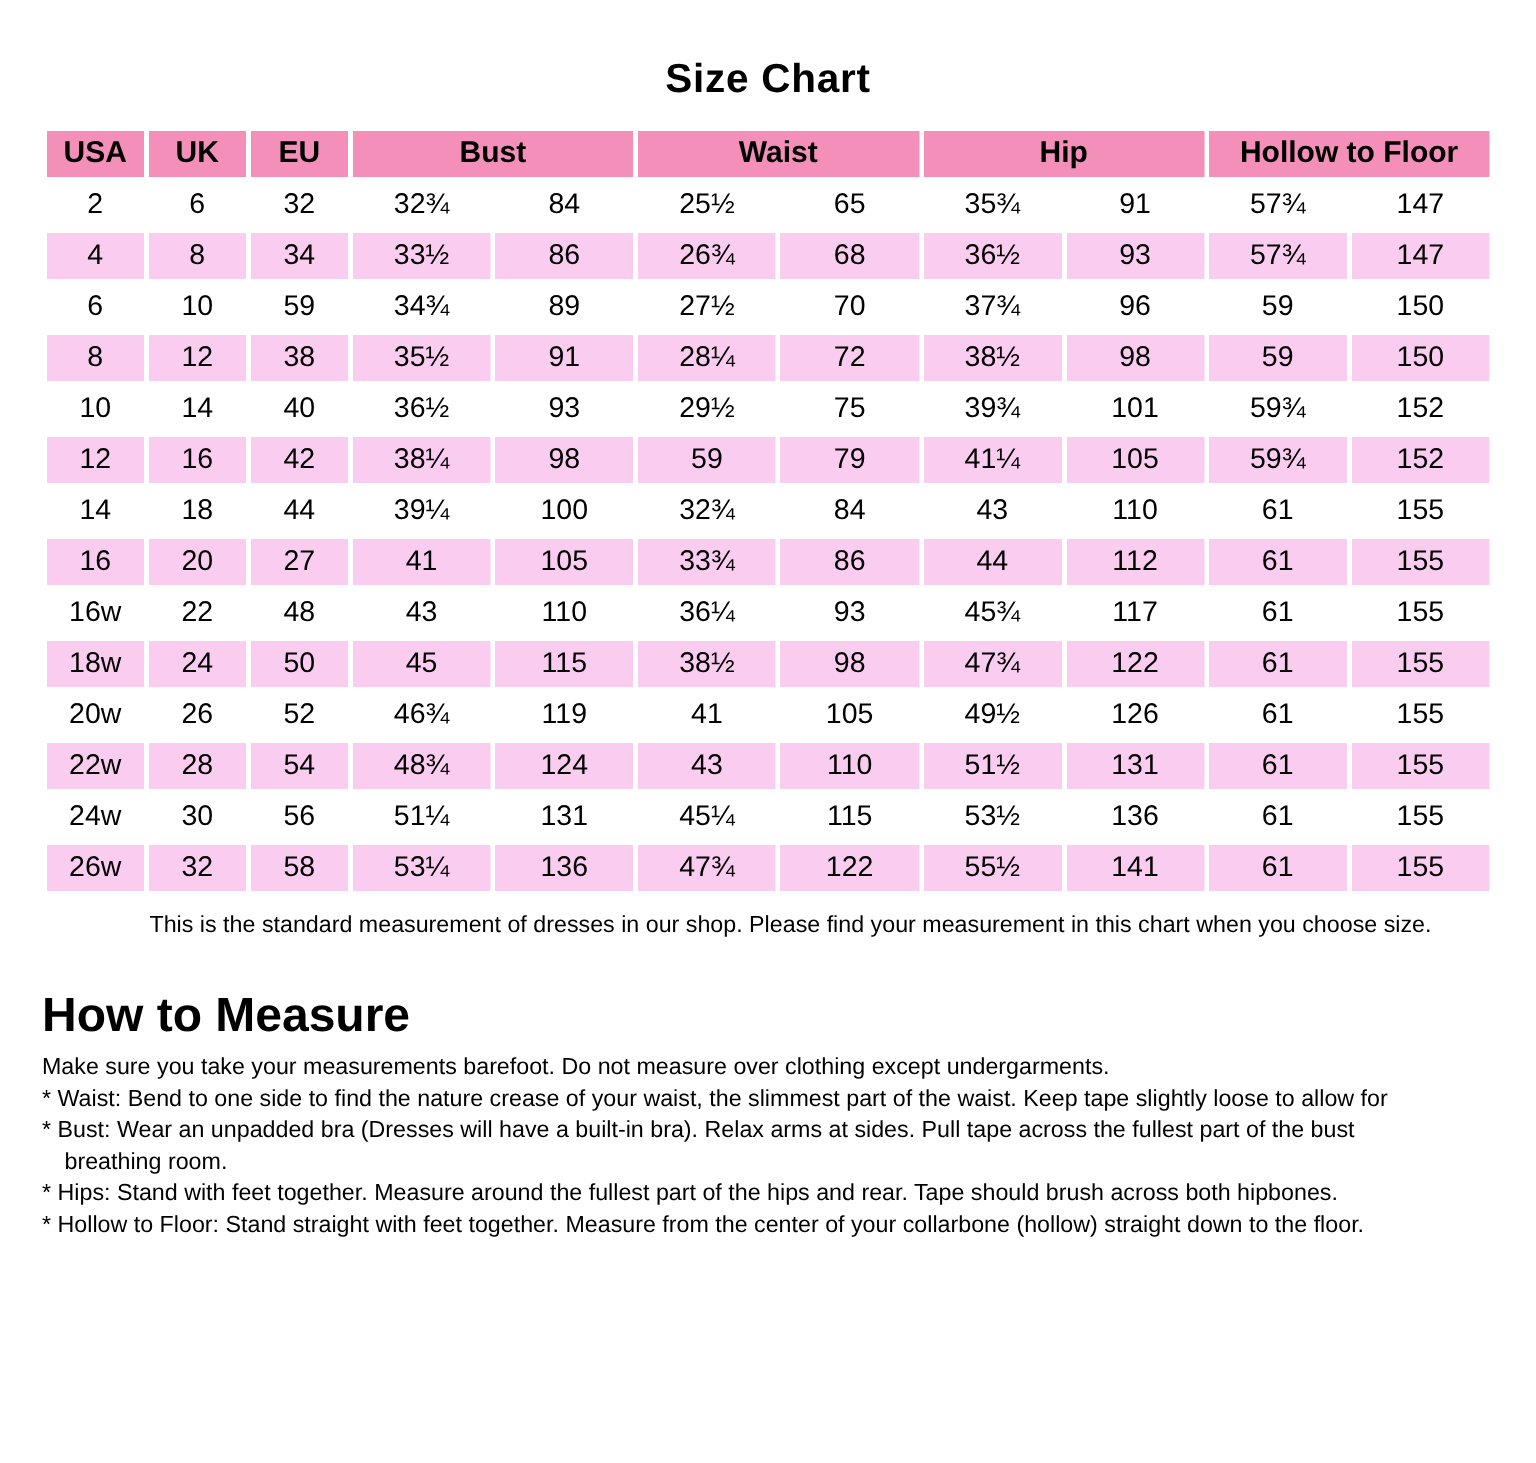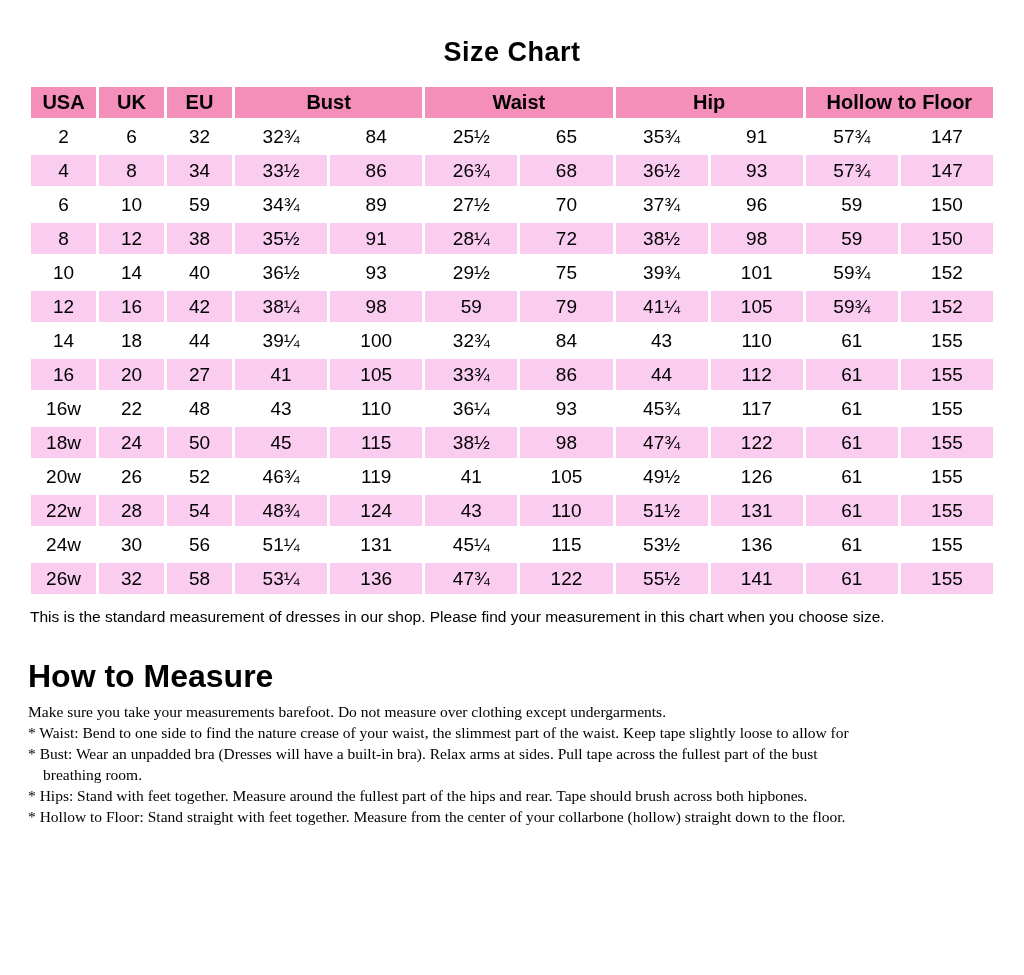--- a/index.html
+++ b/index.html
@@ -50,32 +50,32 @@
     font-size: 19px;
     font-weight: normal;
   }
   table.size-chart tbody tr.alt td {
     background: var(--row-pink);
   }
   .notes {
     margin: 8px 0 0 30px;
     font-size: 15.5px;
     line-height: 23px;
+    text-align: center;
   }
   .notes p { margin: 0; }
   .htm-heading {
     margin: 30px 0 6px 28px;
     font-size: 32px;
     font-weight: bold;
   }
   .measure-lines {
     margin-left: 28px;
     font-size: 15.5px;
     line-height: 21px;
-    font-family: Liberation Serif, serif;
   }
   .measure-lines p { margin: 0; }
   .measure-lines p.indent { margin-left: 15px; }
 </style>
 </head>
 <body>
 
 <h1 class="page-title">Size Chart</h1>
 
 <table class="size-chart">

